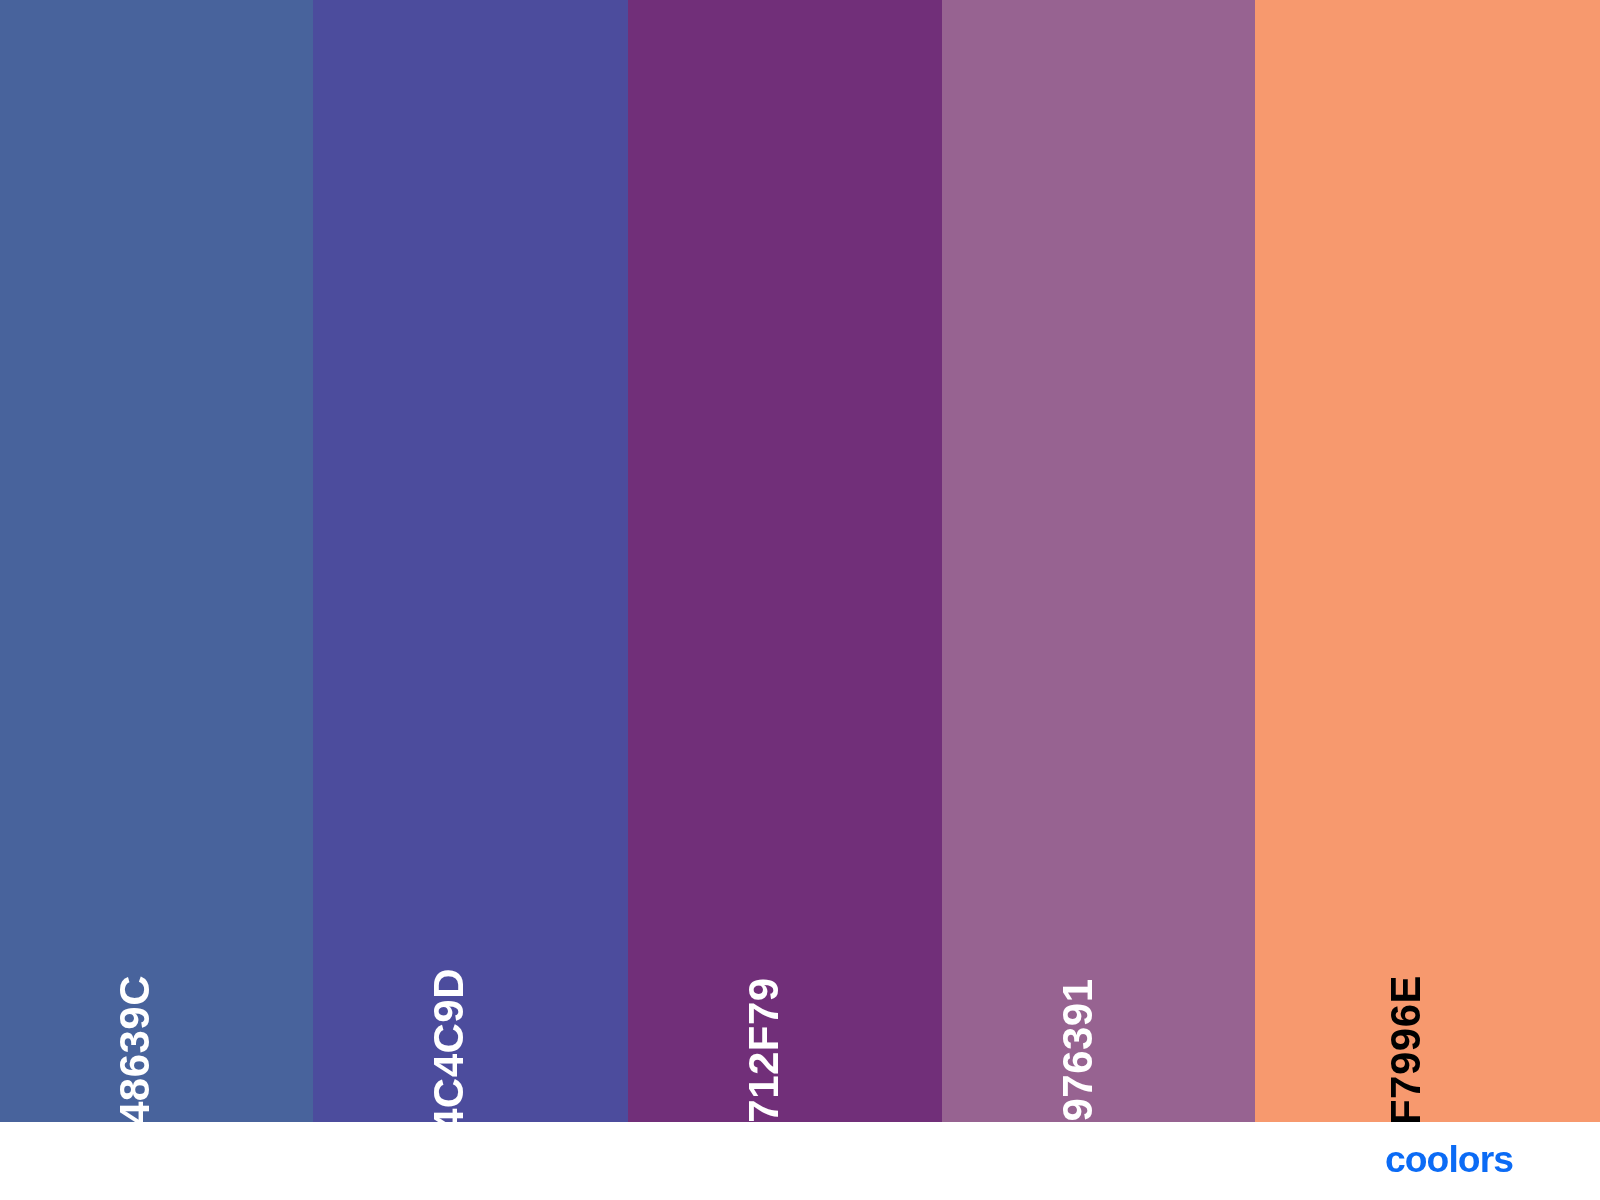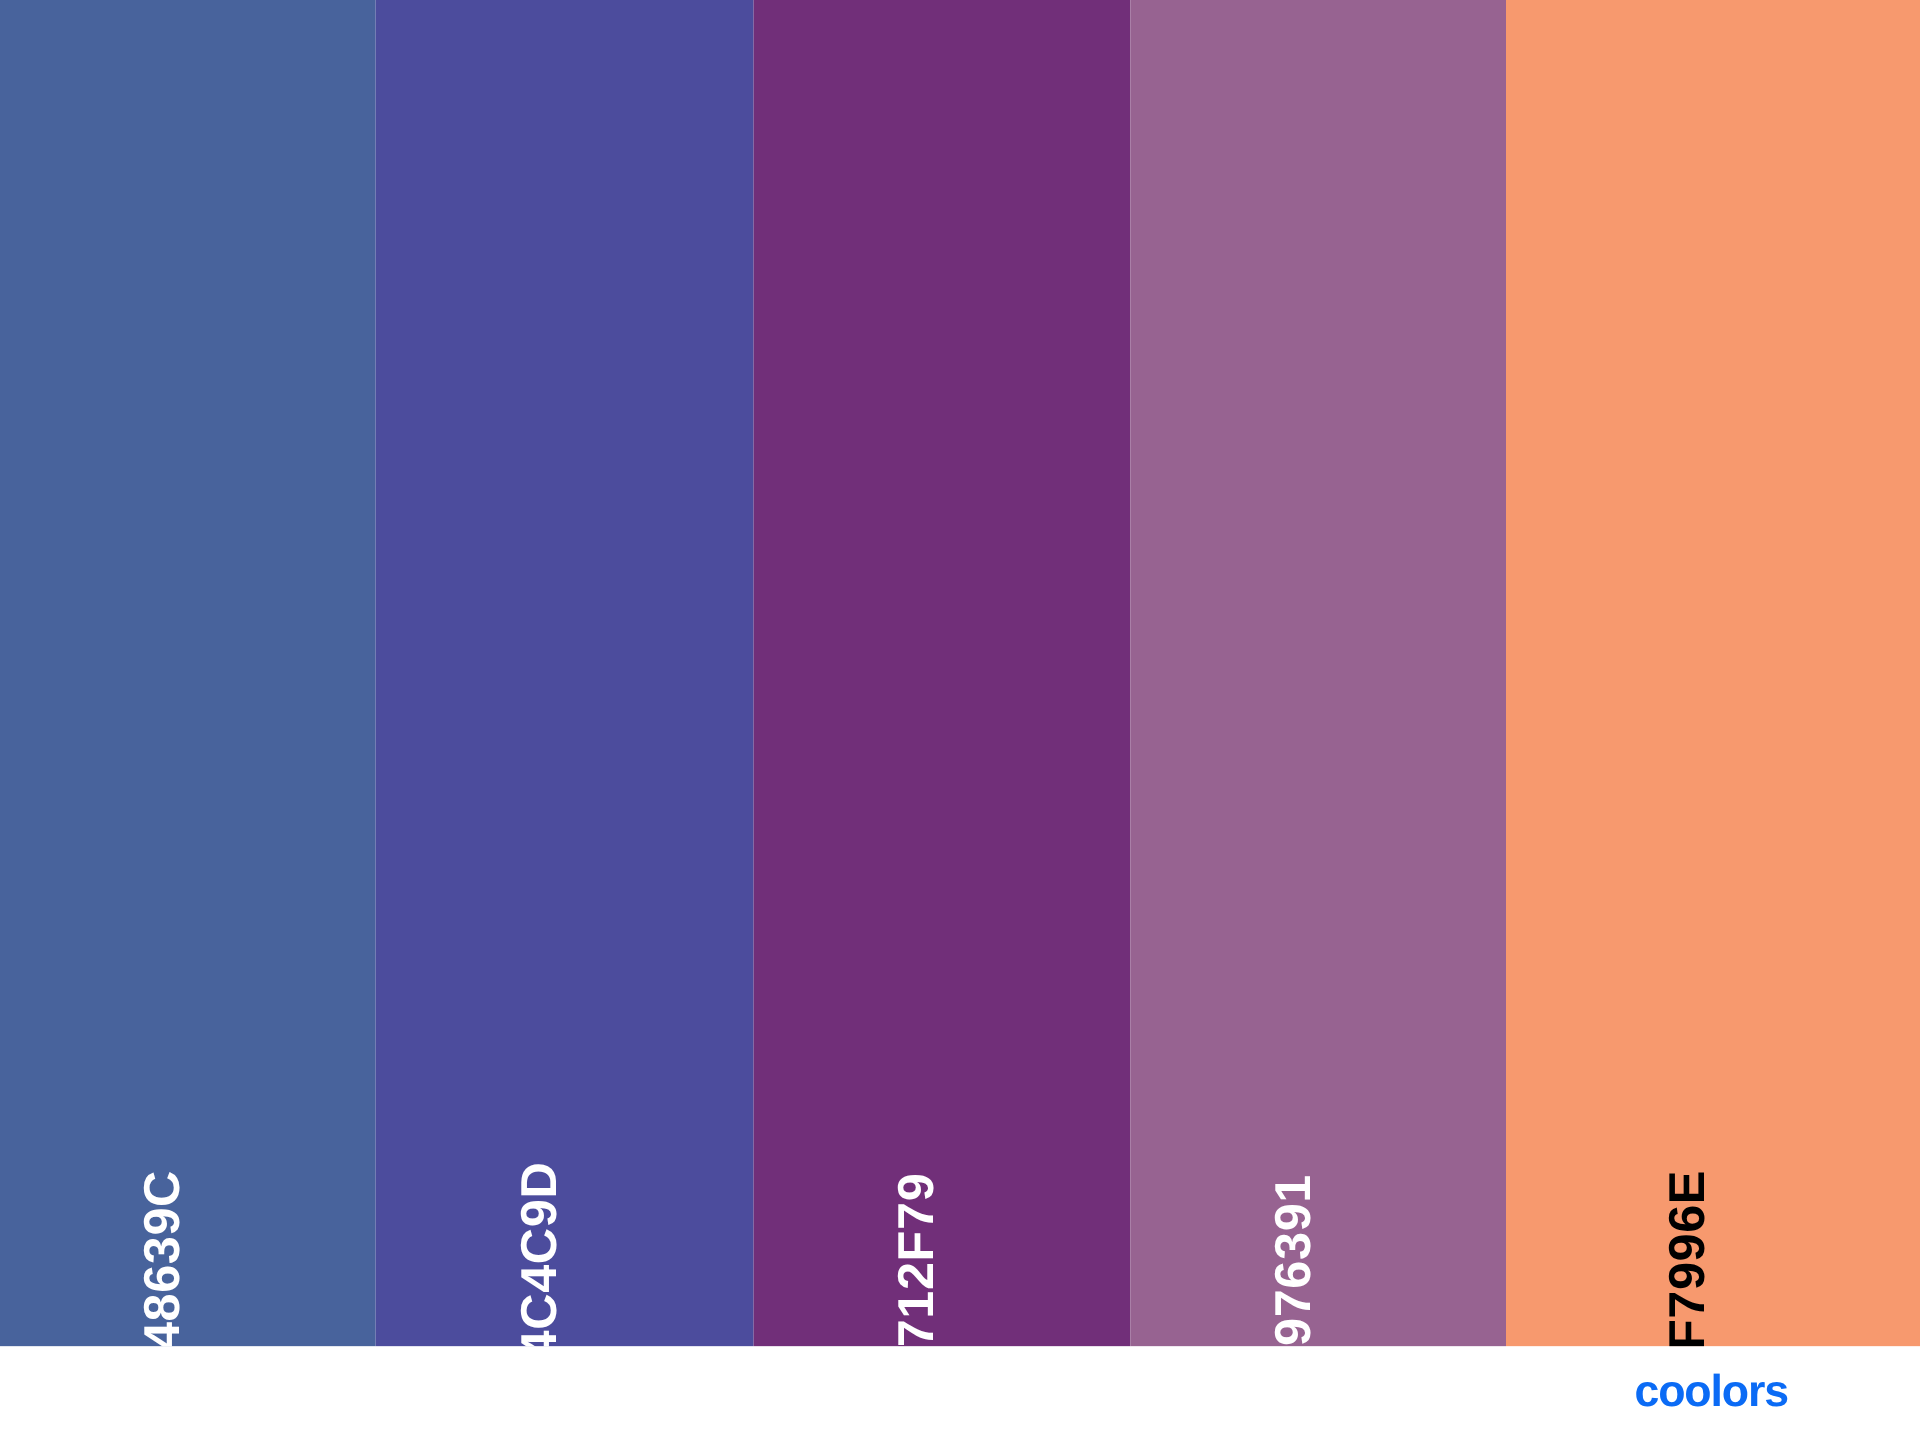--- a/index.html
+++ b/index.html
@@ -68,21 +68,21 @@
 
   
   #footer-bar {
     position: relative;
     width: 1600px;
     height: 78px;
     background: #ffffff;
     display: flex;
     align-items: center;
     justify-content: flex-end;
-    padding-right: 63px;
+    padding-right: 40px;
     box-sizing: border-box;
   }
 
   #coolors-logo {
     display: block;
     height: 38px;
     width: auto;
   }
   #coolors-logo-text {
     font-family: "Liberation Sans", sans-serif;

